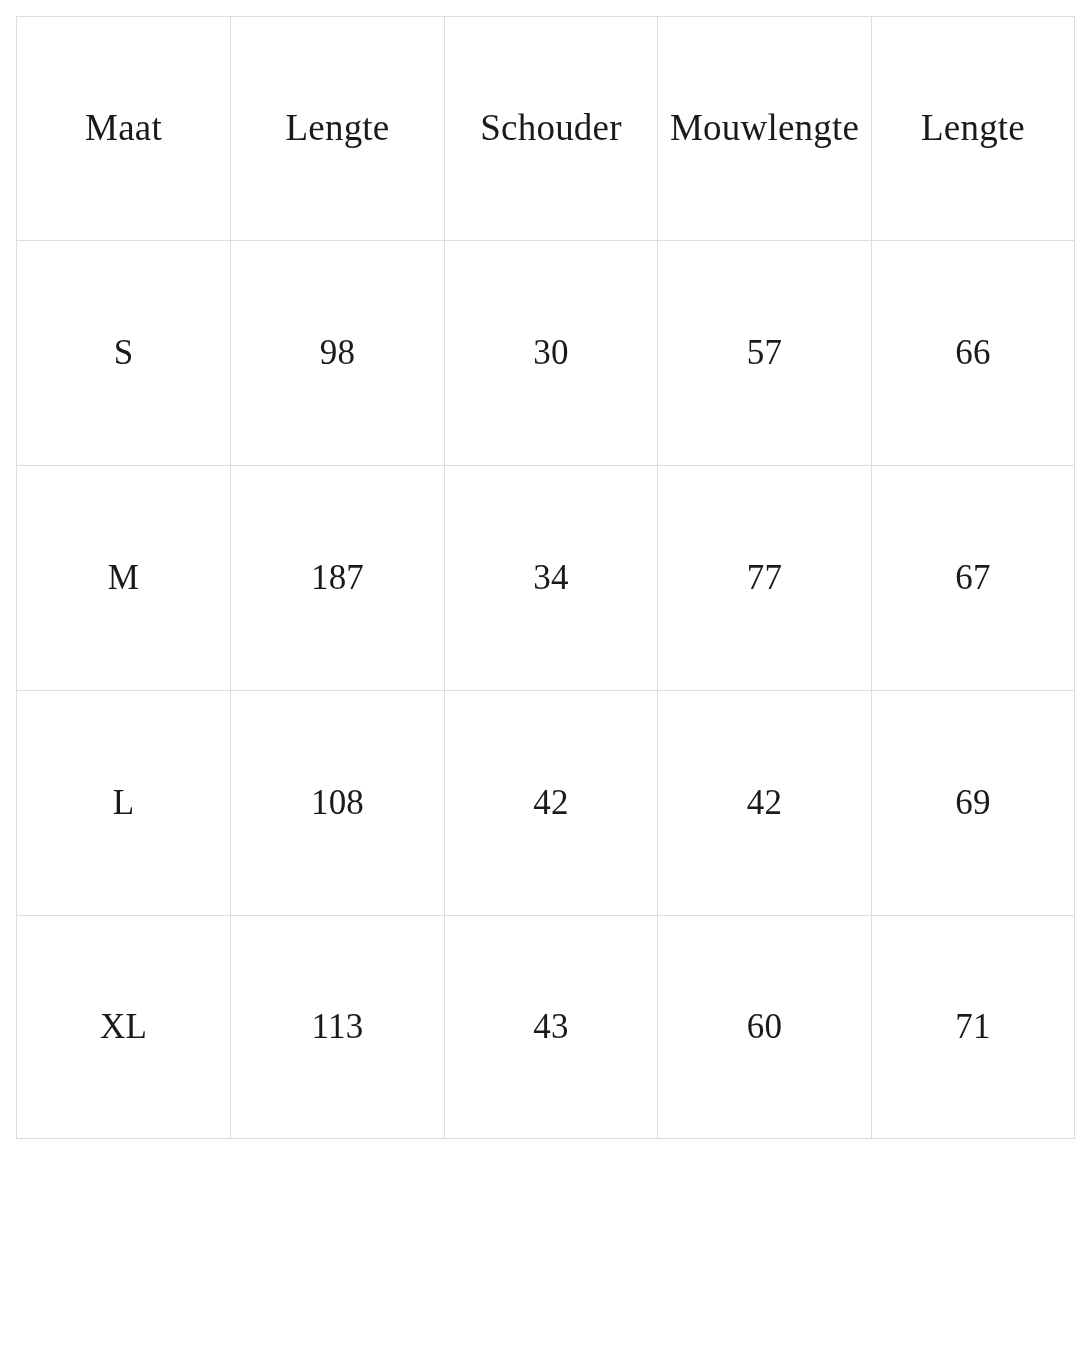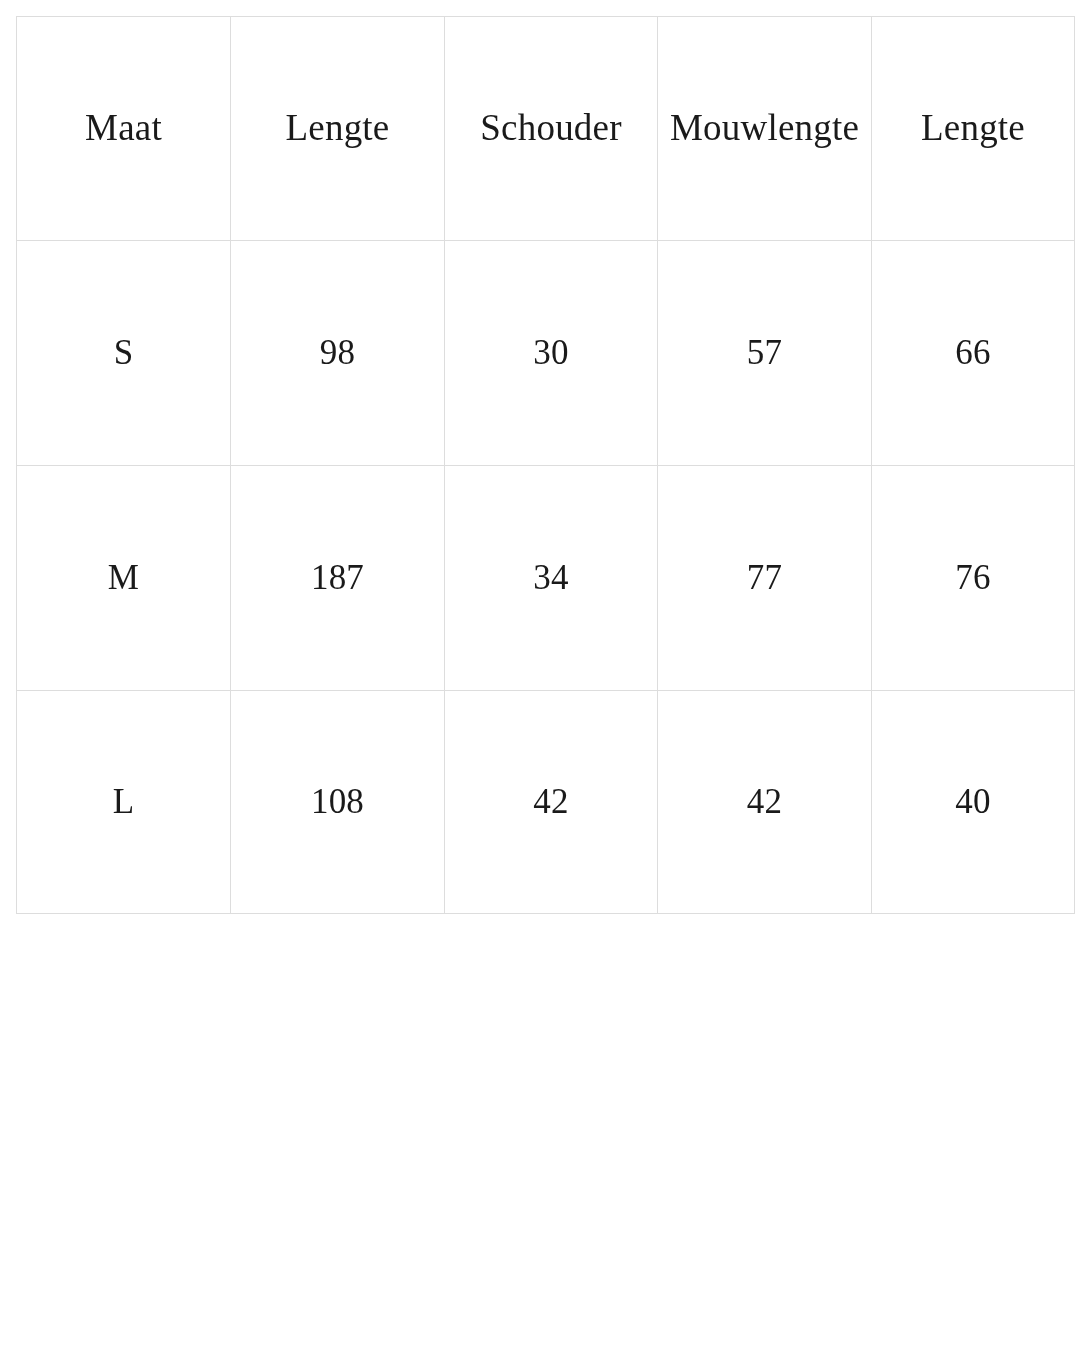--- a/index.html
+++ b/index.html
@@ -94,24 +94,31 @@
         <td>98</td>
         <td>30</td>
         <td>57</td>
         <td>66</td>
       </tr>
       <tr>
         <td>M</td>
         <td>187</td>
         <td>34</td>
         <td>77</td>
-        <td>76</td>
+        <td>67</td>
       </tr>
       <tr>
         <td>L</td>
         <td>108</td>
         <td>42</td>
         <td>42</td>
-        <td>40</td>
+        <td>69</td>
+      </tr>
+      <tr>
+        <td>XL</td>
+        <td>113</td>
+        <td>43</td>
+        <td>60</td>
+        <td>71</td>
       </tr>
     </tbody>
   </table>
 </div>
 
 </body></html>

